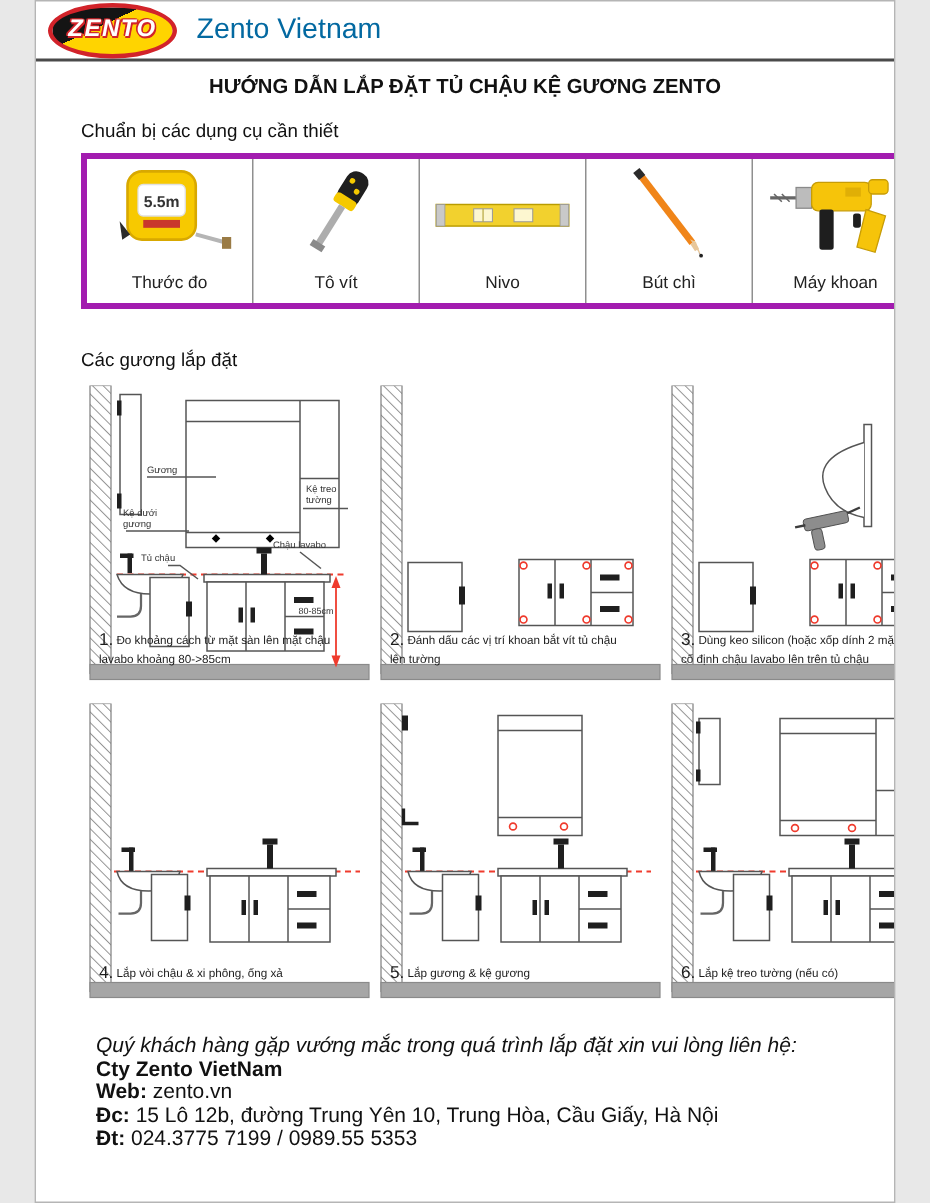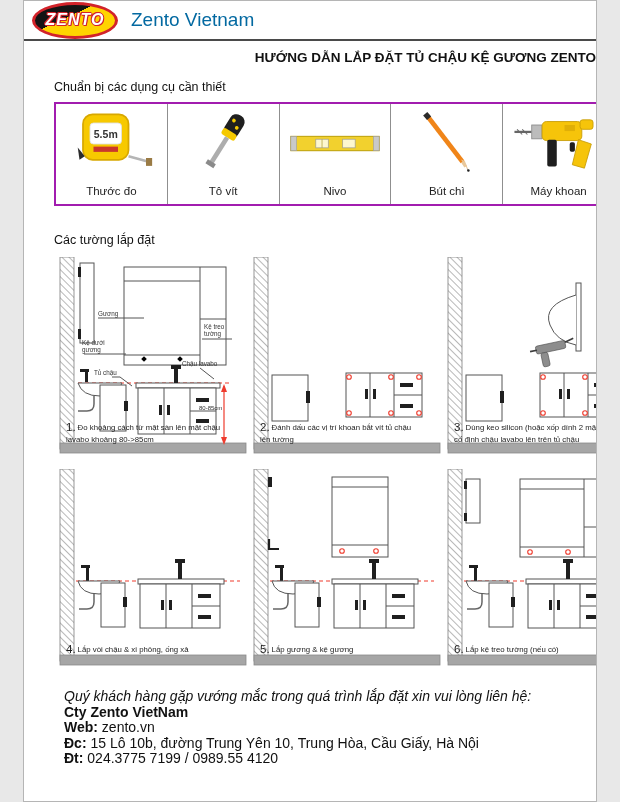--- a/index.html
+++ b/index.html
@@ -9,27 +9,27 @@
   
   .hdr{position:absolute;left:0;top:0;width:100%;height:40px;border-bottom:2px solid #4a4a4a;
        display:flex;align-items:center;gap:13px;box-sizing:border-box;padding-left:8px;}
   .logo{width:80px;height:31px;border-radius:50%;border:3px solid #d2232a;overflow:hidden;
         background:linear-gradient(155deg,#141414 40%,#ffd400 40%);
         display:flex;align-items:center;justify-content:center;flex:0 0 auto;}
   .logo-text{font-style:italic;font-weight:bold;font-size:16px;letter-spacing:1px;color:#fff;
         text-shadow:1px 0 #d2232a,-1px 0 #d2232a,0 1px #d2232a,0 -1px #d2232a,1px 1px #d2232a,-1px -1px #d2232a;}
   .brand{font-size:19px;color:#0369a1;}
   
-  .title{position:absolute;left:0;top:49px;width:100%;text-align:right;font-weight:bold;font-size:13.5px;color:#111;}
+  .title{position:absolute;left:0;top:49px;width:100%;text-align:center;font-weight:bold;font-size:13.5px;color:#111;}
   .sech{position:absolute;left:30px;font-weight:normal;font-size:12.5px;color:#111;}
   .sech.s1{top:79px}
   .sech.s2{top:232px}
   
   .tools{position:absolute;left:30px;top:101px;width:562px;height:104px;display:flex;
-         border:2px solid #a21caf;box-sizing:border-box;}
+         border:4px solid #a21caf;box-sizing:border-box;}
   .tcell{flex:1;border-right:1px solid #8f8f8f;display:flex;flex-direction:column;align-items:center;
          justify-content:flex-end;box-sizing:border-box;}
   .tcell:last-child{border-right:none}
   .timg{flex:1;display:flex;align-items:center;justify-content:center;width:100%;}
   .tlabel{font-size:11.5px;color:#222;padding:2px 0 7px;}
   
   .steps{position:absolute;left:30px;top:256px;width:582px;height:414px;}
   .panel{position:absolute;width:194px;height:200px;}
   #p1{left:0;top:0} #p2{left:194px;top:0} #p3{left:388px;top:0}
   #p4{left:0;top:212px} #p5{left:194px;top:212px} #p6{left:388px;top:212px}
@@ -153,21 +153,21 @@
           <rect x="42" y="35" width="11" height="31" rx="2" fill="#1e1e1e"></rect>
           <rect x="80" y="12" width="15" height="11" rx="3" fill="#f6c40a" stroke="#c79c06"></rect>
           <path d="M78 35 l15 5 -8 28 -14 -4 z" fill="#f6c40a" stroke="#c79c06"></path>
           <rect x="68" y="38" width="6" height="11" rx="2" fill="#1e1e1e"></rect>
         </svg>
       </div>
       <div class="tlabel">Máy khoan</div>
     </div>
   </div>
 
-  <div class="sech s2">Các tường lắp đặt</div>
+  <div class="sech s2">Các gương lắp đặt</div>
 
   <div class="steps">
 
     <div class="panel" id="p1">
       <svg class="psvg" viewBox="0 0 194 200">
         <rect x="6" y="0" width="14" height="192" class="wall"></rect>
         <rect x="6" y="186" width="186" height="10" class="floor"></rect>
         <rect x="26" y="6" width="14" height="80" class="box"></rect>
         <rect x="24" y="10" width="3" height="10" class="dark"></rect>
         <rect x="24" y="72" width="3" height="10" class="dark"></rect>
@@ -377,17 +377,17 @@
       <div class="caption">
         <span class="cap-num">6.</span><span>Lắp kệ treo tường (nếu có)</span>
       </div>
     </div>
   </div>
 
   <div class="footer">
     <div class="note">Quý khách hàng gặp vướng mắc trong quá trình lắp đặt xin vui lòng liên hệ:</div>
     <div><b>Cty Zento VietNam</b></div>
     <div><b>Web:</b> <span>zento.vn</span></div>
-    <div><b>Đc:</b> <span>15 Lô 10b, đường Trung Yên 10, Trung Hòa, Cầu Giấy, Hà Nội</span></div>
-    <div><b>Đt:</b> <span>024.3775 7199 / 0989.55 4120</span></div>
+    <div><b>Đc:</b> <span>15 Lô 12b, đường Trung Yên 10, Trung Hòa, Cầu Giấy, Hà Nội</span></div>
+    <div><b>Đt:</b> <span>024.3775 7199 / 0989.55 5353</span></div>
   </div>
 
 </div>
 
 </body></html>

